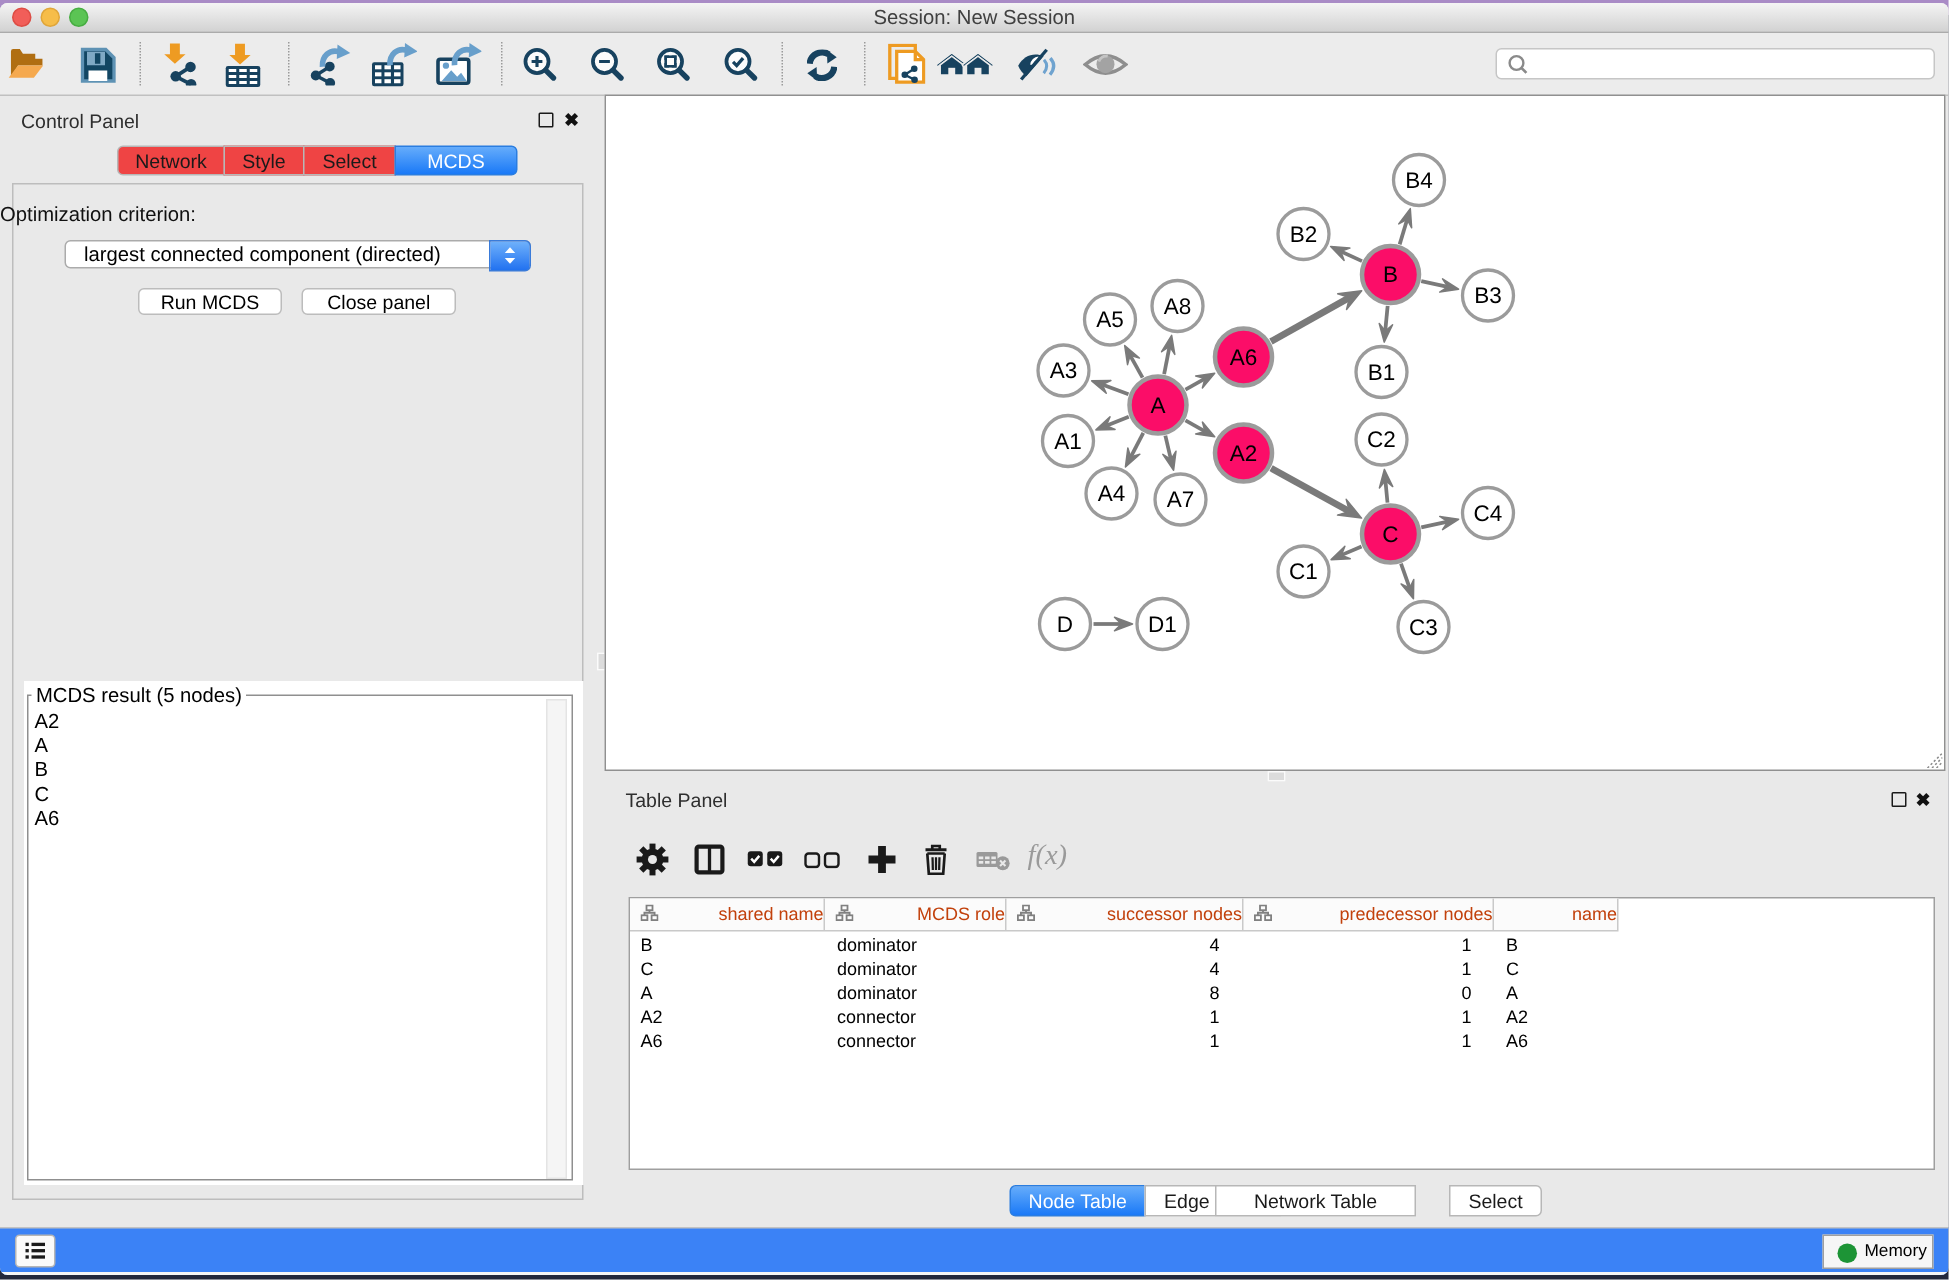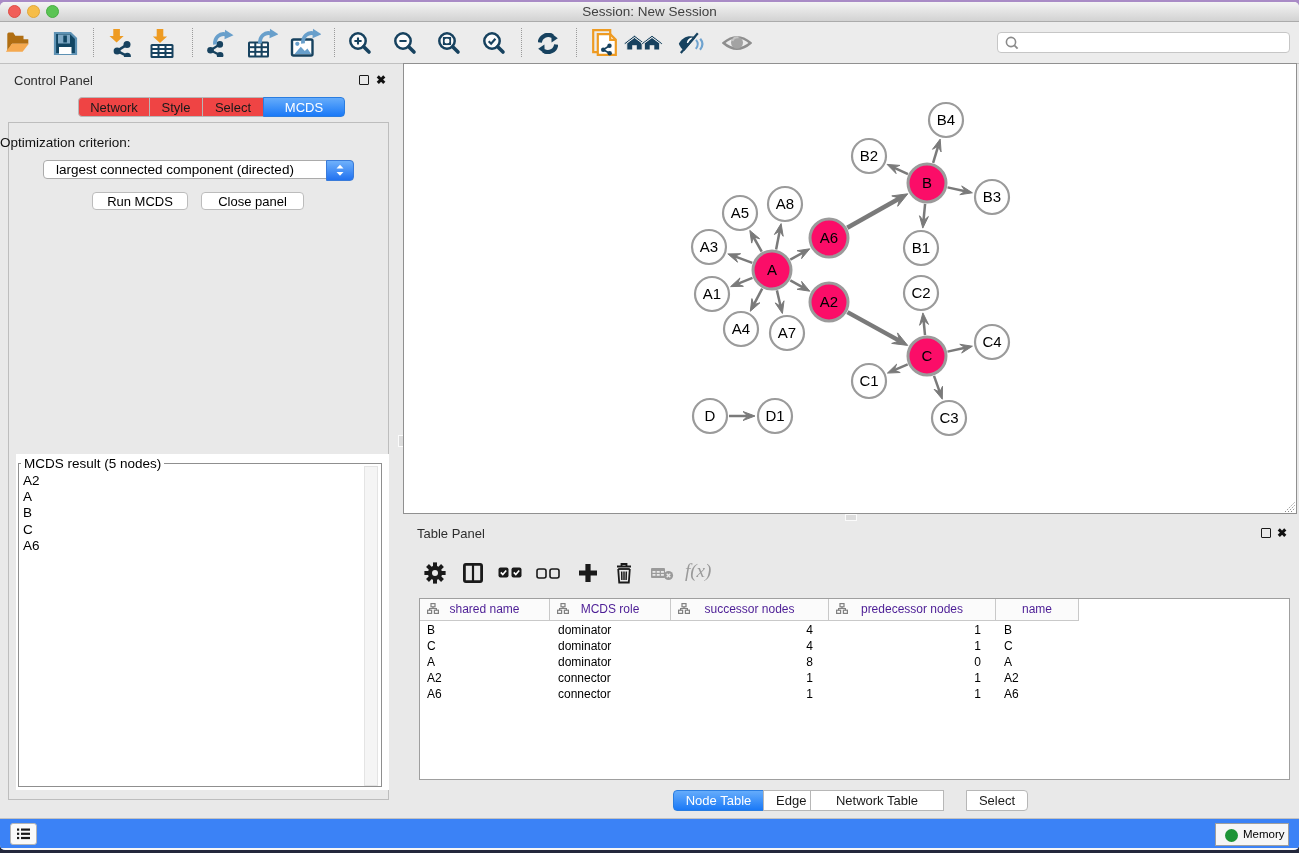--- a/index.html
+++ b/index.html
@@ -45,21 +45,21 @@
 #graph{position:absolute;left:0px;top:22px;width:892px;height:426px;}
 #rsz{position:absolute;right:1px;bottom:1px;width:12px;height:12px;}
 #tp-title{position:absolute;left:417px;top:462px;font-size:13px;color:#2e2e2e;}
 #tptb{position:absolute;left:419px;top:492px;width:871px;height:34px;}
 .tpi{position:absolute;display:flex;align-items:center;justify-content:center;height:34px;}
 #tbl{position:absolute;left:419px;top:534px;width:871px;height:182px;background:#fff;
  border:1px solid #9f9f9f;box-sizing:border-box;}
 #tblhead{position:absolute;left:0;top:0;width:659px;height:21px;background:#fbfbfb;
  border-bottom:1px solid #c9c9c9;}
 .th{position:absolute;top:0;height:21px;box-sizing:border-box;border-right:1px solid #c9c9c9;
- font-size:12px;color:#4c1d95;text-align:center;line-height:21px;}
+ font-size:12px;color:#c2410c;text-align:right;line-height:21px;}
 .hicon{position:absolute;left:7px;top:4px;}
 .td{position:absolute;font-size:12px;color:#000;height:16px;line-height:16px;}
 .num{text-align:right;}
 .btab{position:absolute;top:726px;height:21px;background:#fff;border:1px solid #b7b7b7;box-sizing:border-box;
  font-size:13px;color:#1a1a1a;text-align:center;line-height:20px;}
 .seltab{background:linear-gradient(#65acfb,#1a79f7);color:#fff;border-color:#2a7de0;}
 #statusbar{position:absolute;left:0;top:816px;width:1299px;height:32px;background:#3b82f6;
  border-top:1px solid #c2c2c2;box-sizing:border-box;}
 #listbtn{position:absolute;left:10px;top:4px;width:27px;height:22px;background:#fafafa;
  border:1px solid #b5b5b5;border-radius:3px;box-sizing:border-box;}

